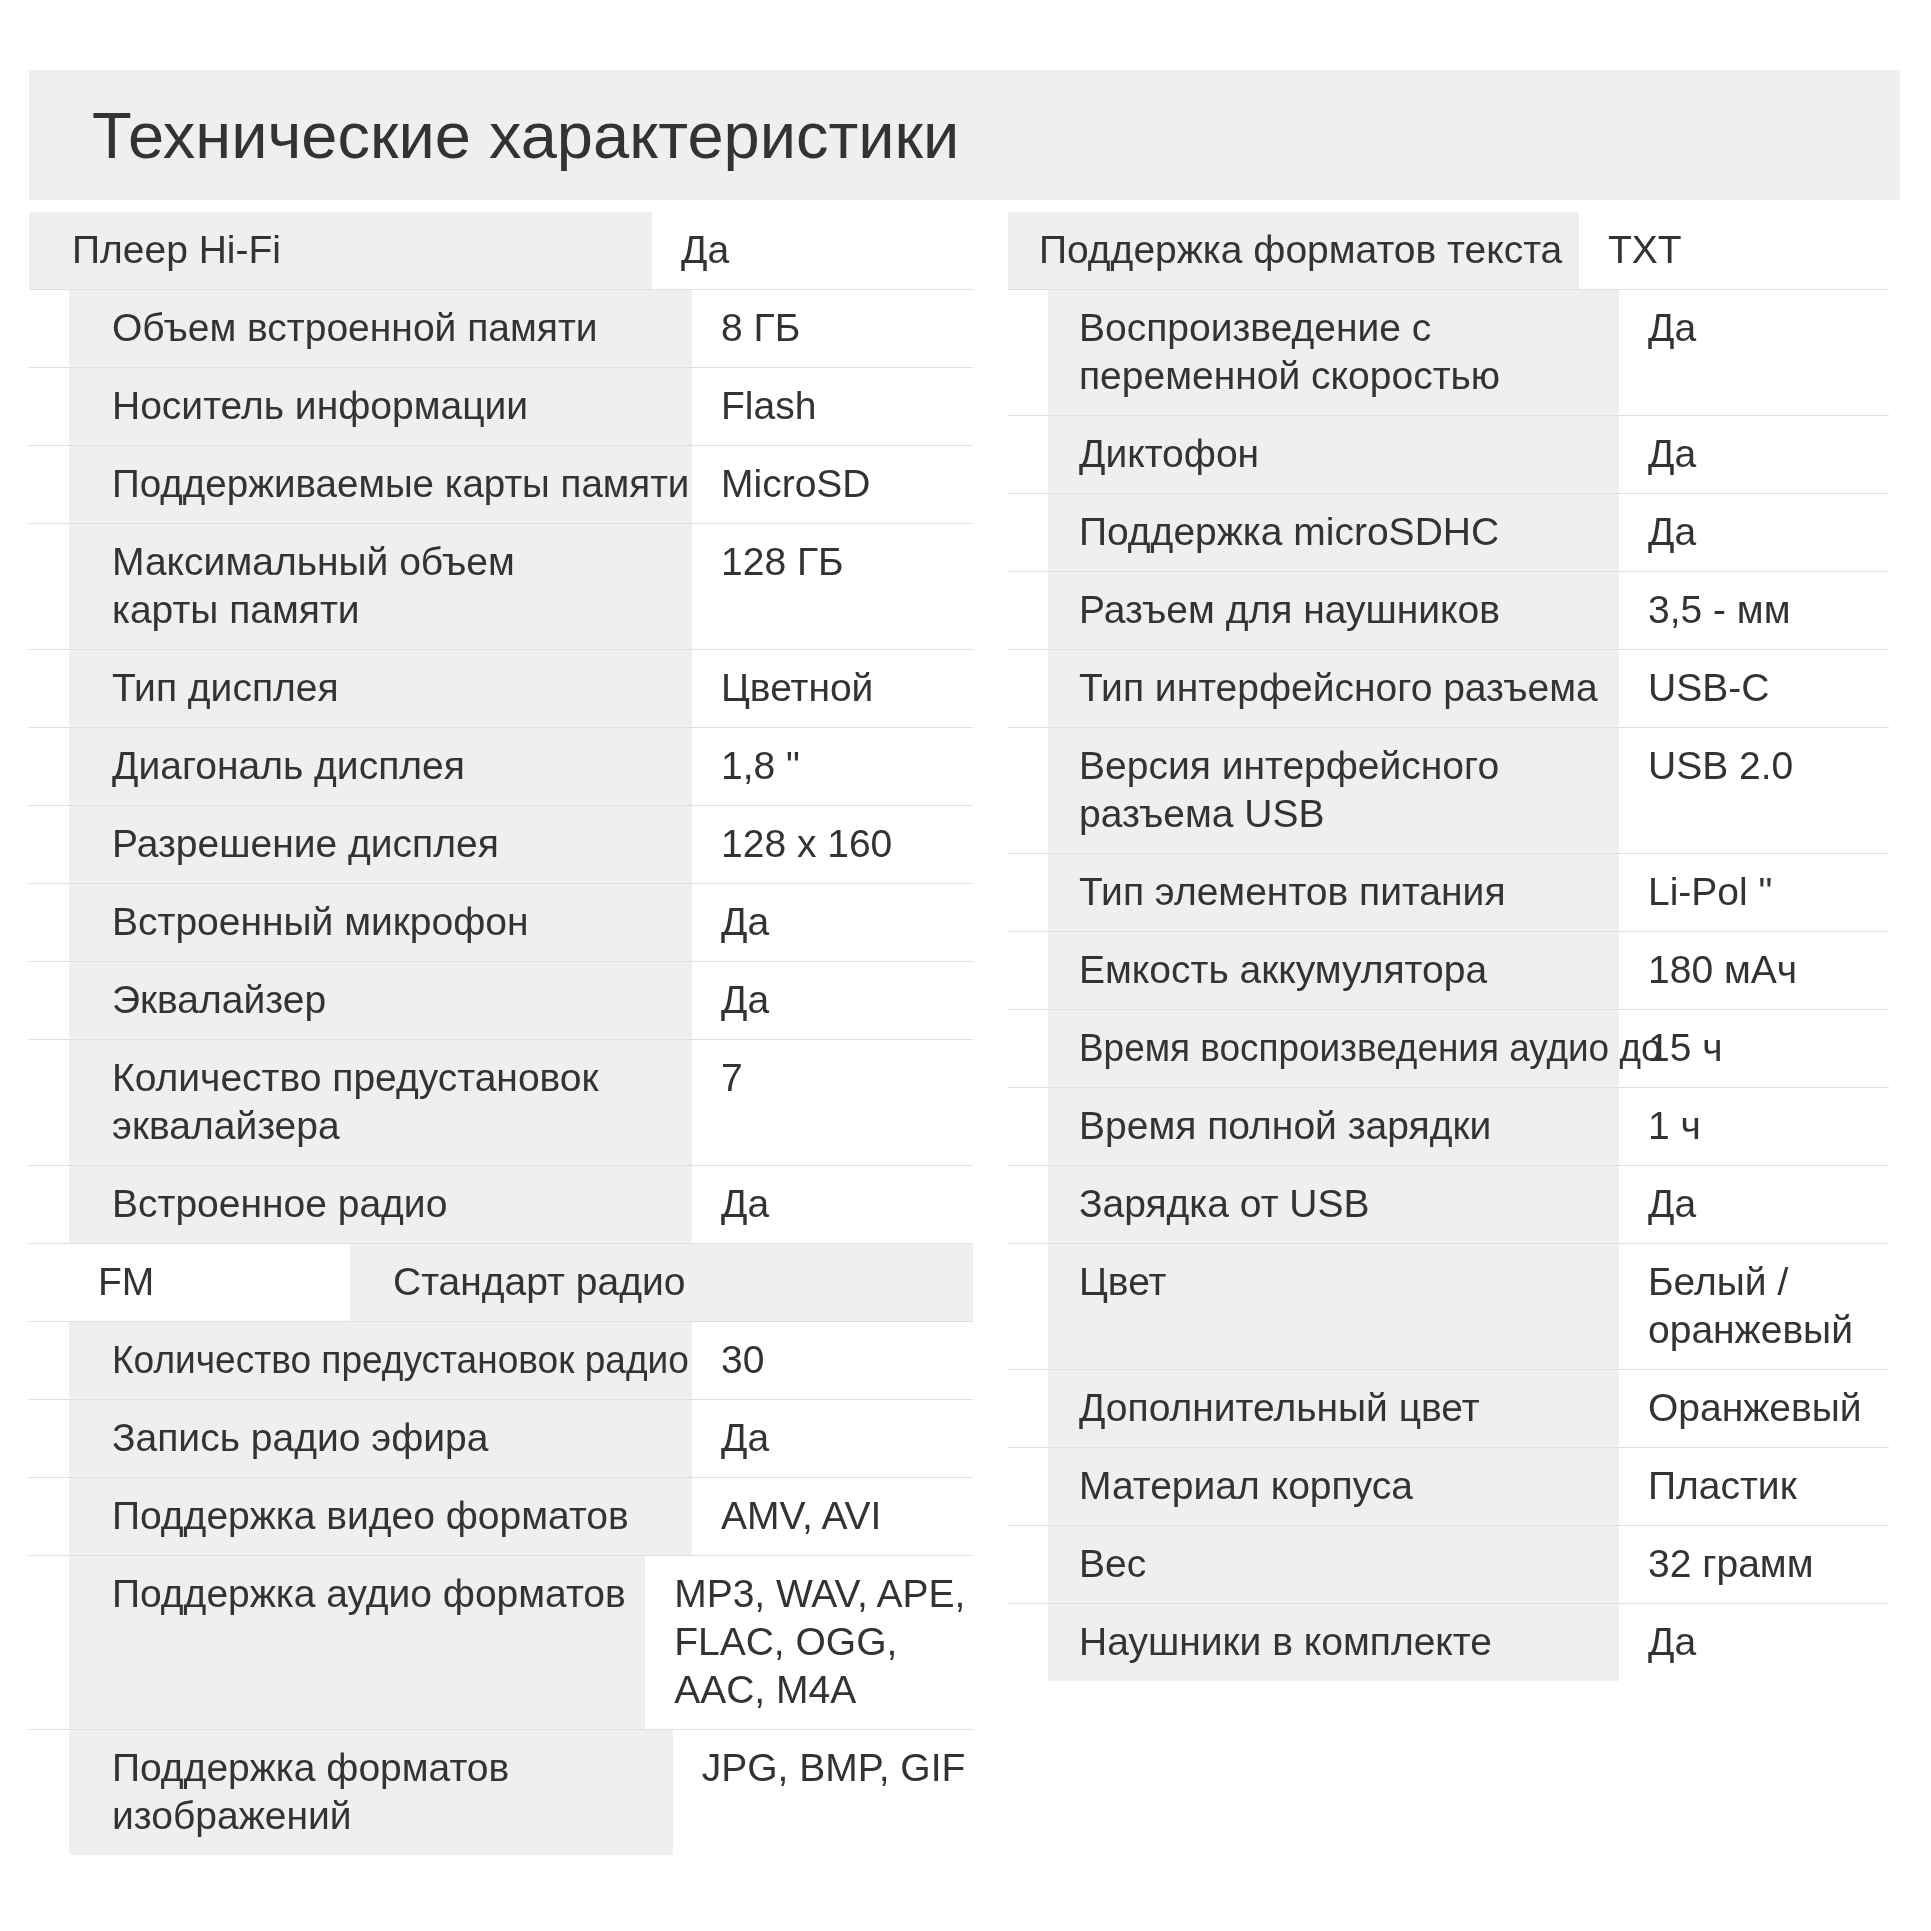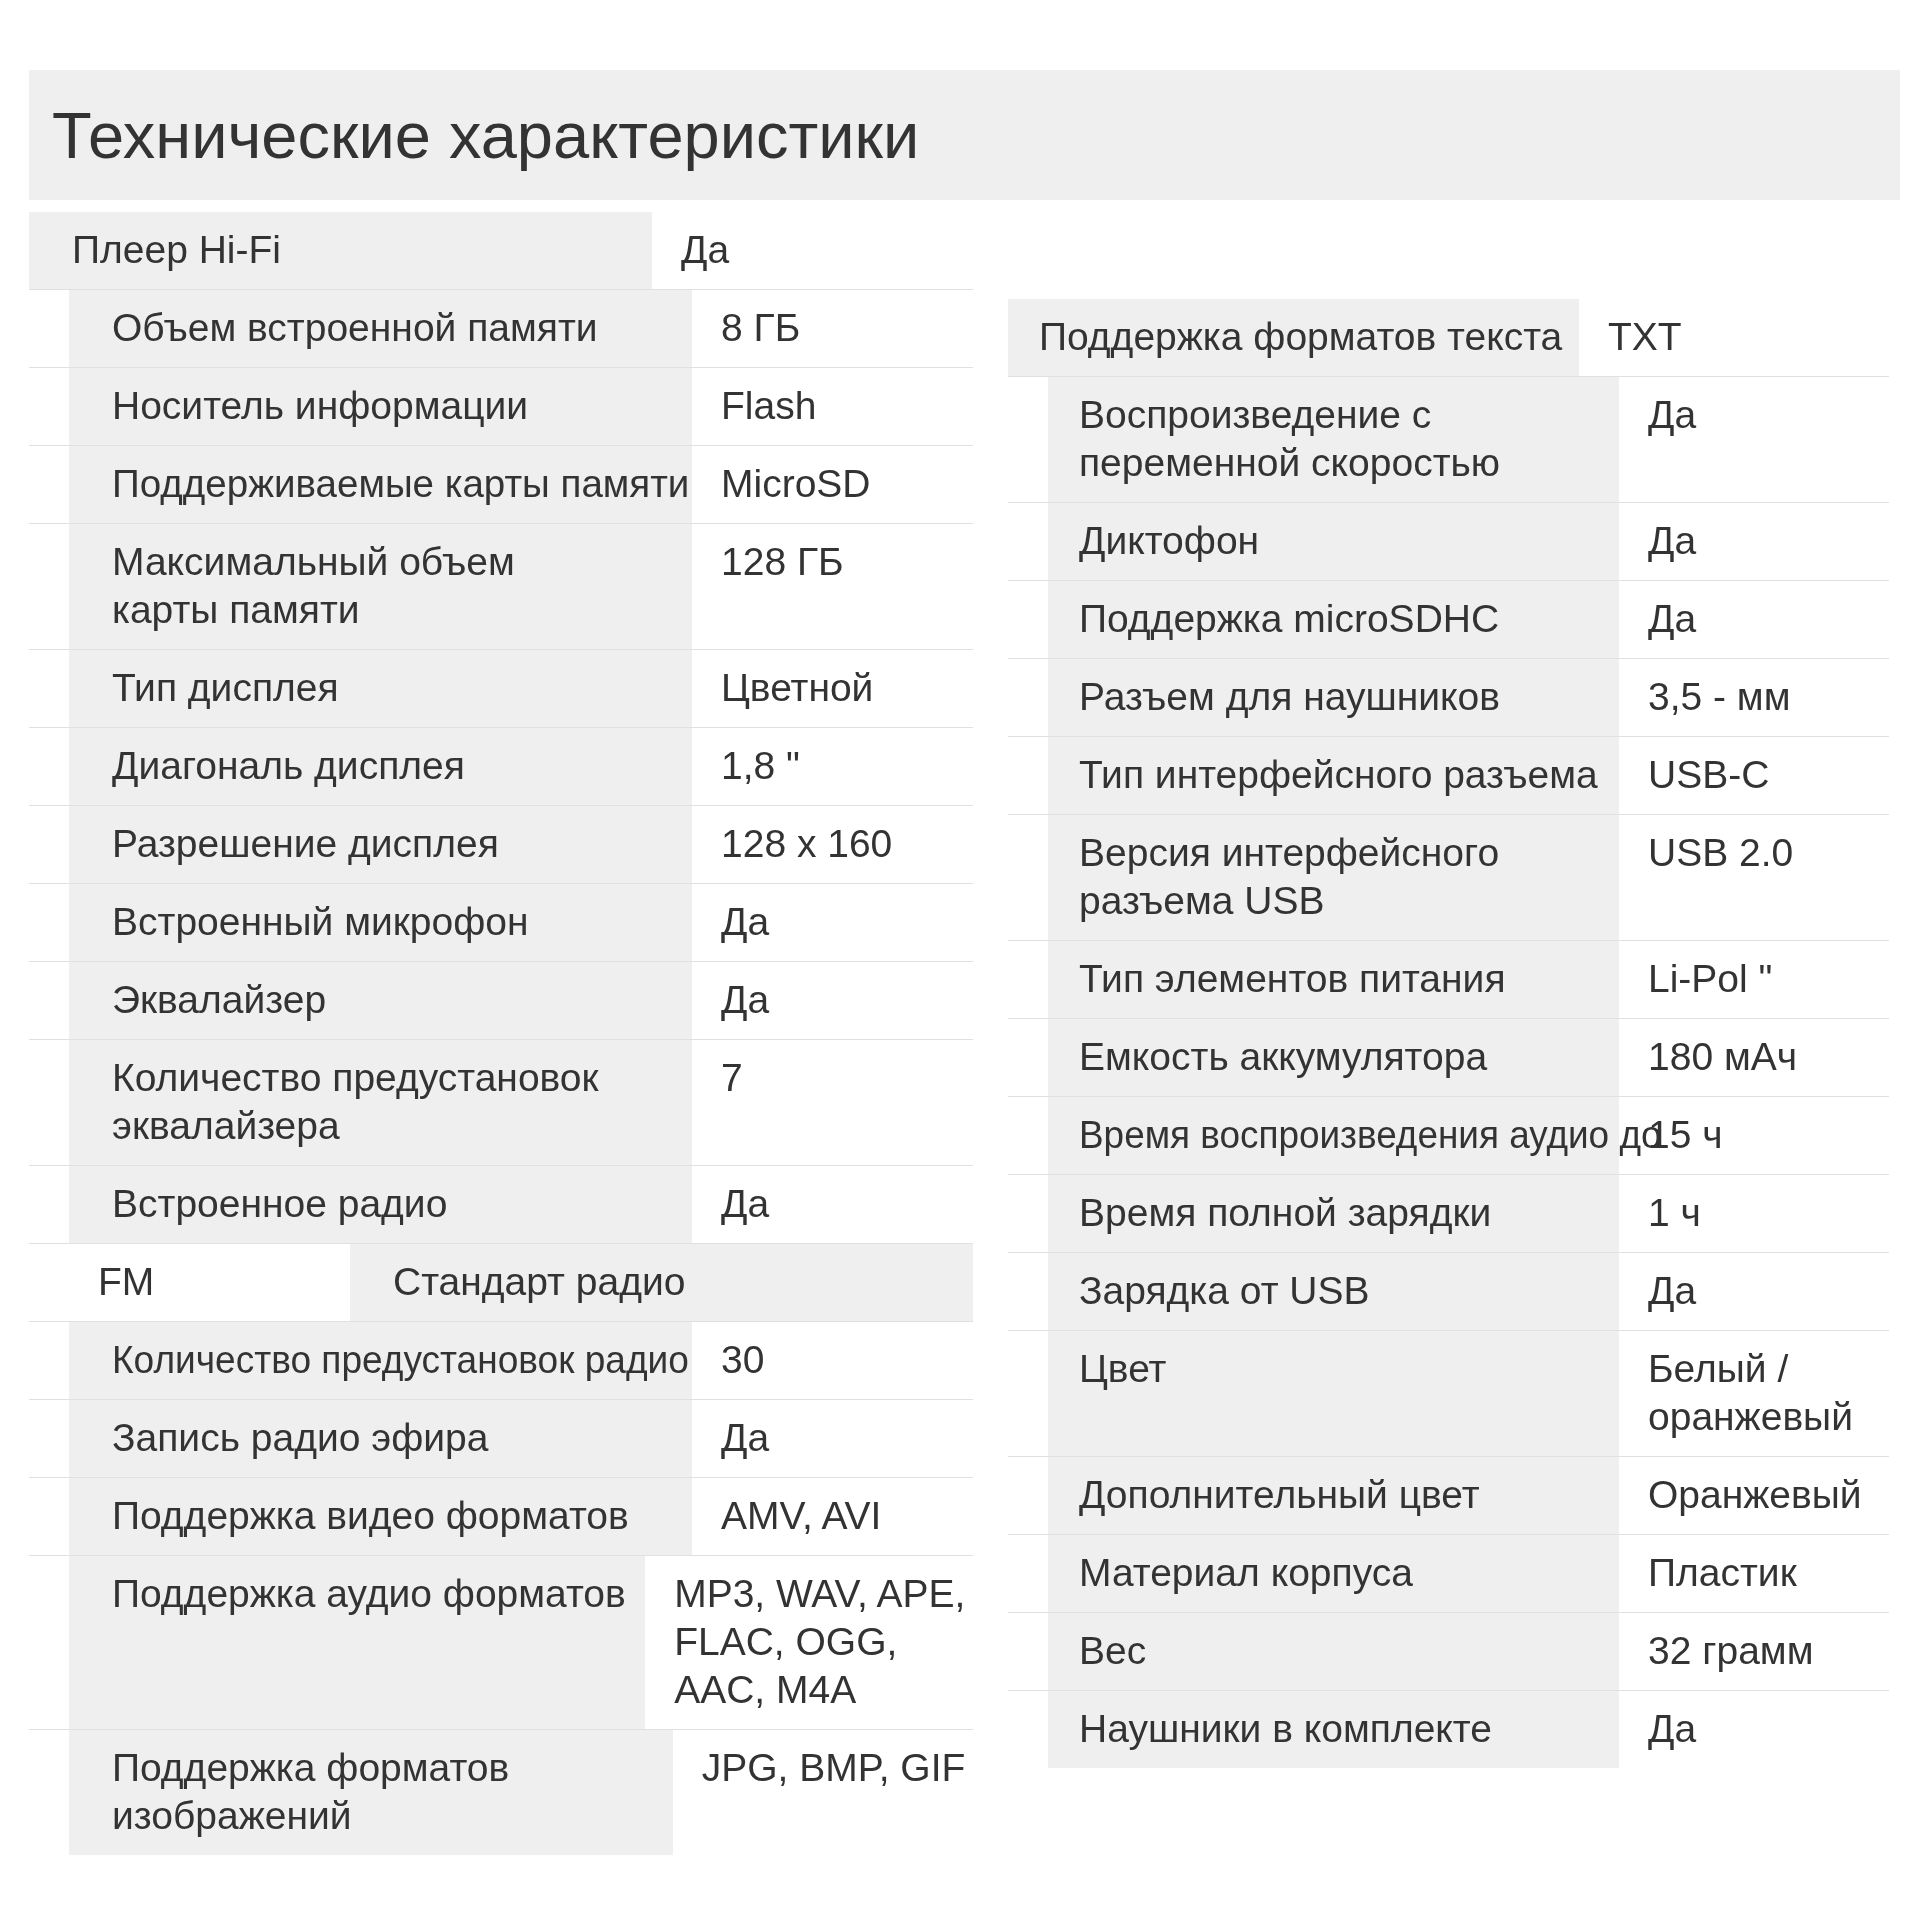--- a/index.html
+++ b/index.html
@@ -20,26 +20,27 @@
     height:130px;
     background:var(--band-bg);
     display:flex;
     align-items:center;
   }
   .title{
     font-size:65px;
     font-weight:400;
     padding-left:23px;
     white-space:nowrap;
+    margin-left:40px;
   }
   .tables{
     display:flex;
     gap:35px;
     margin:11.6px 42px 0 29px;
-    align-items:center;
+    align-items:flex-start;
   }
   .spec-table{font-size:39px;line-height:48px;}
   .spec-table.left{width:944px;}
   .spec-table.right{width:881px;}
   .row{display:flex;align-items:stretch;}
   .row + .row{border-top:1.9px solid var(--separator);padding-left:40px;}
   .cell{padding-top:14.5px;padding-bottom:14.5px;overflow:visible;}
   .cell .txt{
     display:inline-block;
     white-space:pre;

